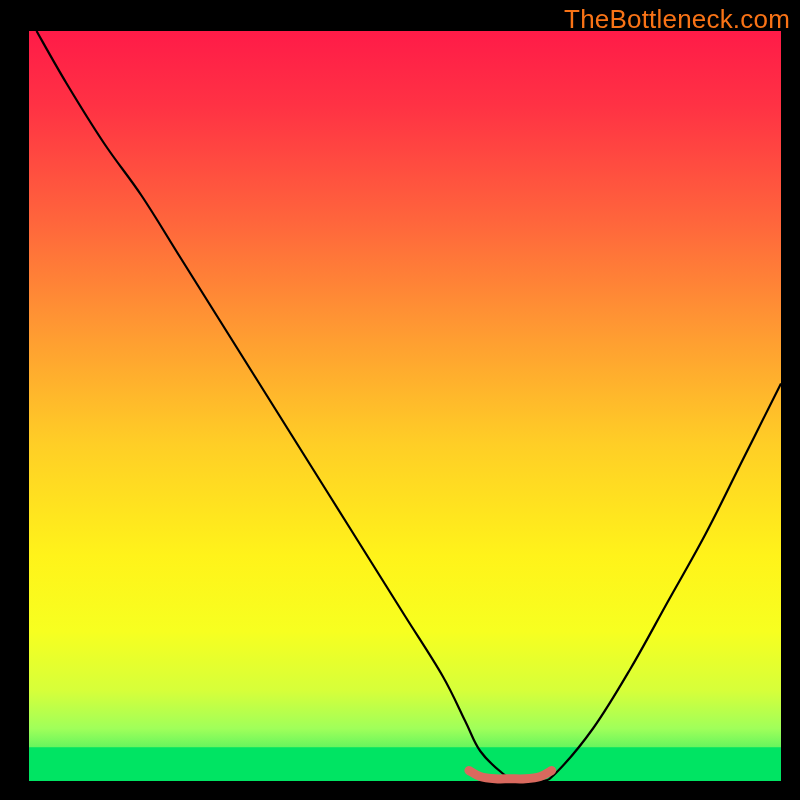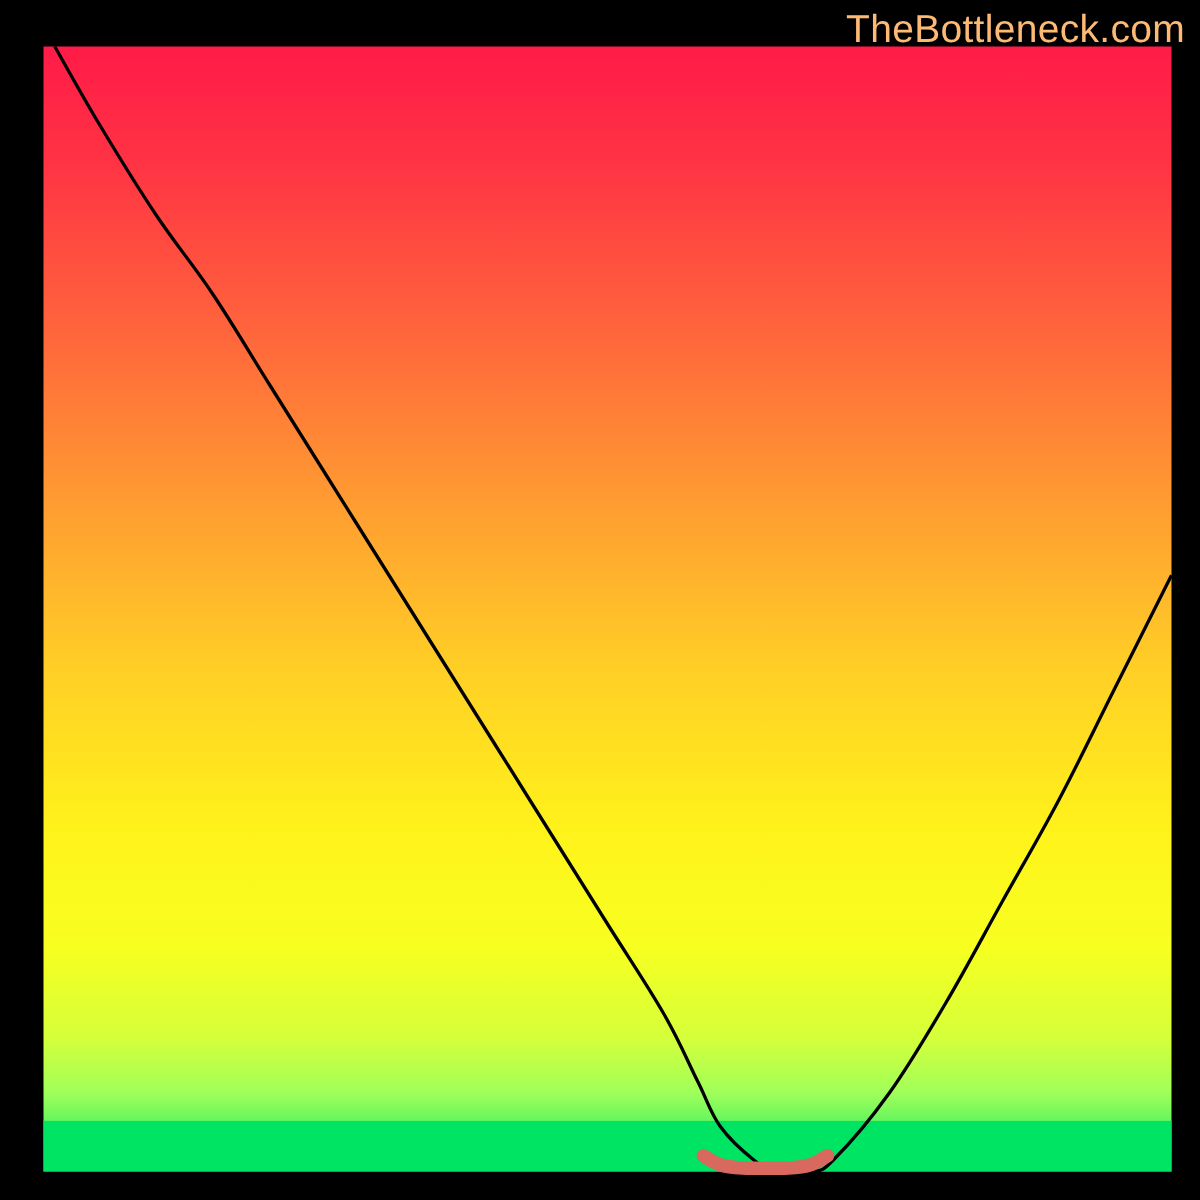--- a/index.html
+++ b/index.html
@@ -14,21 +14,21 @@
   .frame {
     position: relative;
     width: 800px;
     height: 800px;
     background: #000;
   }
   .watermark {
     position: absolute;
     top: 4px;
     right: 10px;
-    color: #fdba74;
+    color: #f97316;
     font-size: 26px;
     font-weight: 500;
     letter-spacing: 0.2px;
     z-index: 5;
   }
   .chart-svg {
     position: absolute;
     left: 0;
     top: 0;
     z-index: 3;

